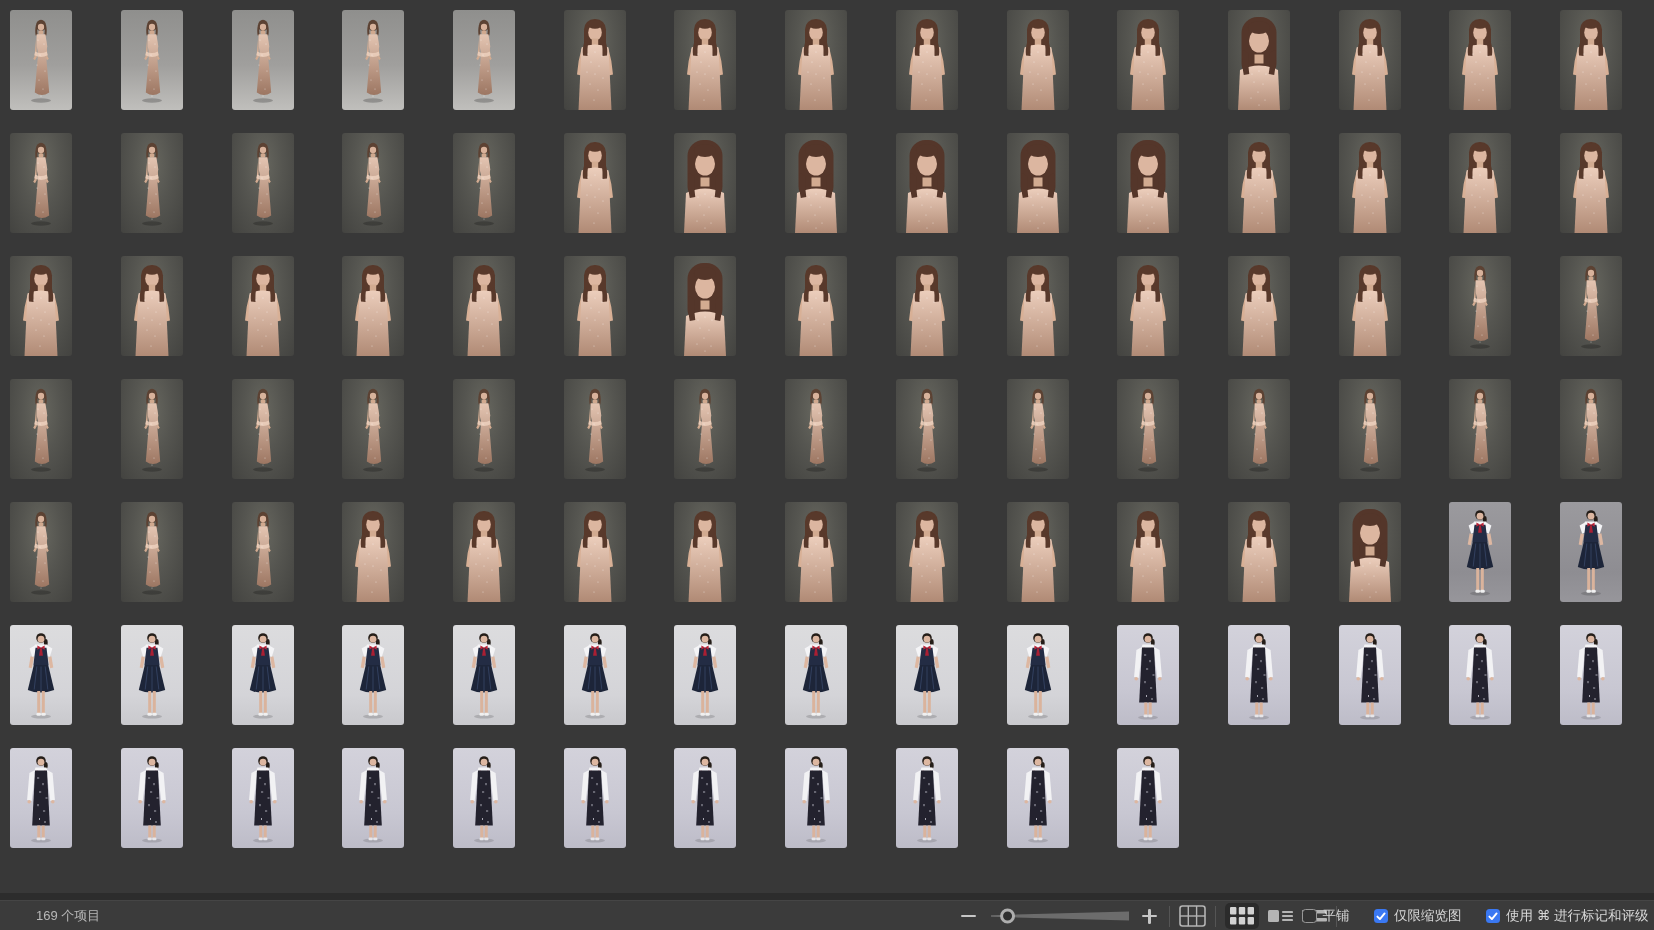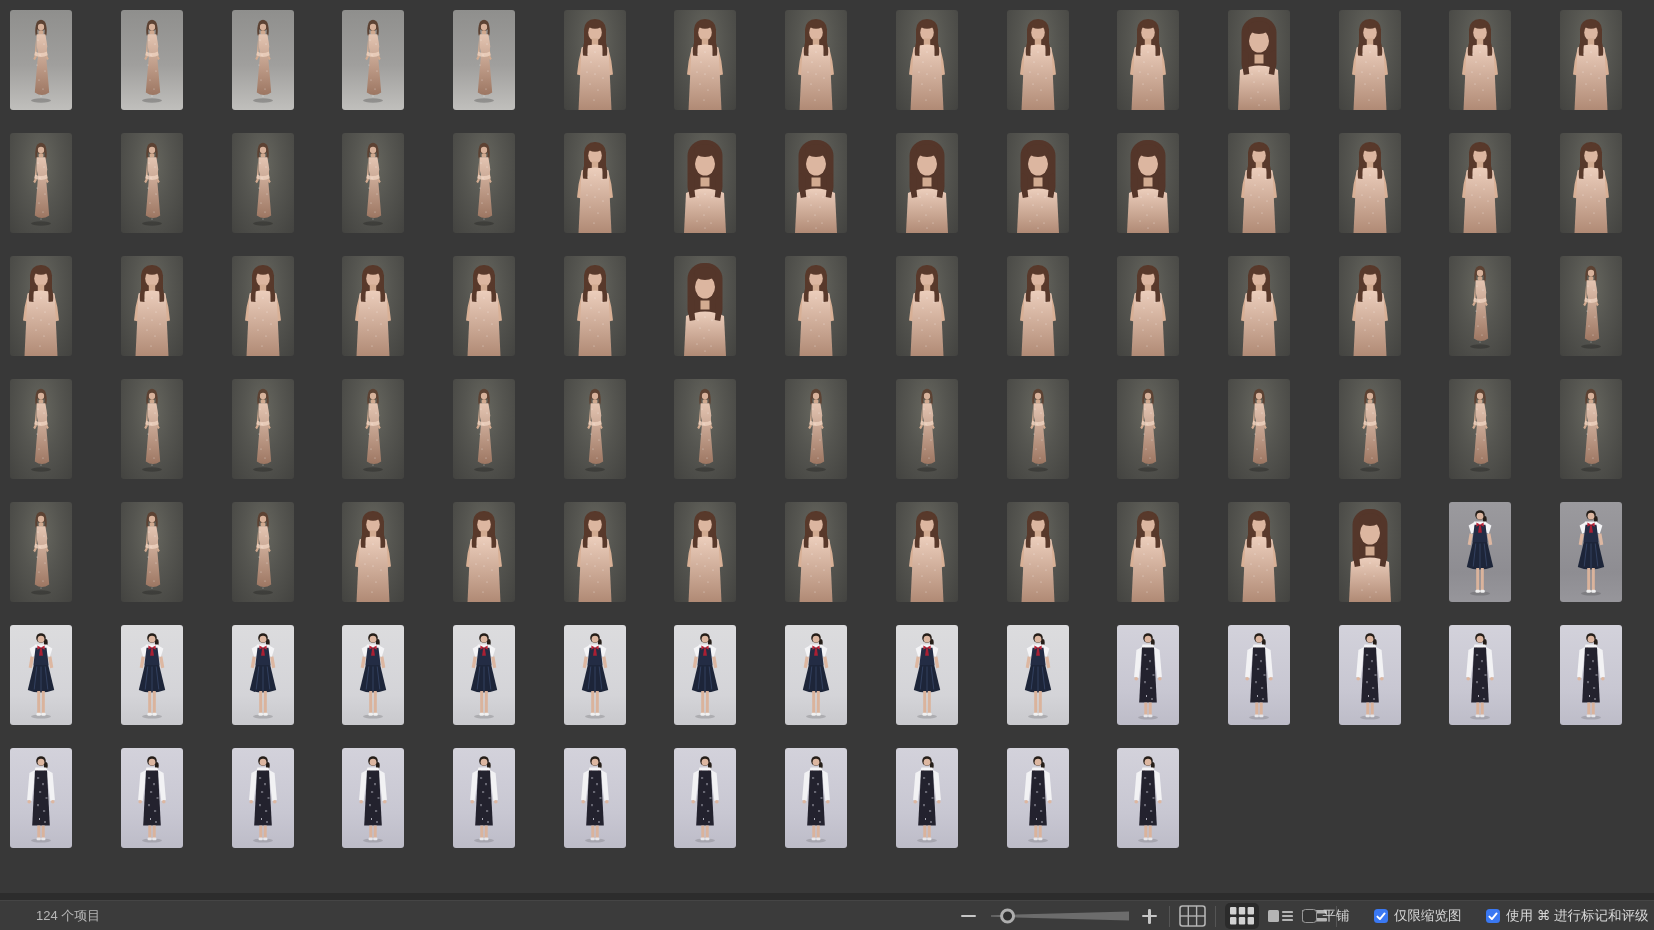--- a/index.html
+++ b/index.html
@@ -2880,21 +2880,21 @@
         </svg>
       </div>
     </div>
   </div>
 
 <div id="status-bar">
   <div id="status-strip"></div>
   <div id="bar-inner">
 
     <div class="abs" id="items-count">
-      <span>124 个项目</span>
+      <span>169 个项目</span>
     </div>
 
     <div class="abs" id="zoom-group">
       <div class="minusbtn"></div>
       <svg width="152" height="30" viewBox="0 0 152 30">
         <polygon points="8,14.2 146,10.6 146,19.4 8,15.8" fill="#6c6c6c"></polygon>
         <circle id="slider-thumb" cx="24.56" cy="15" r="6" fill="#2f2f2f" stroke="#aeaeae" stroke-width="3"></circle>
       </svg>
       <div class="plusbtn"></div>
     </div>

